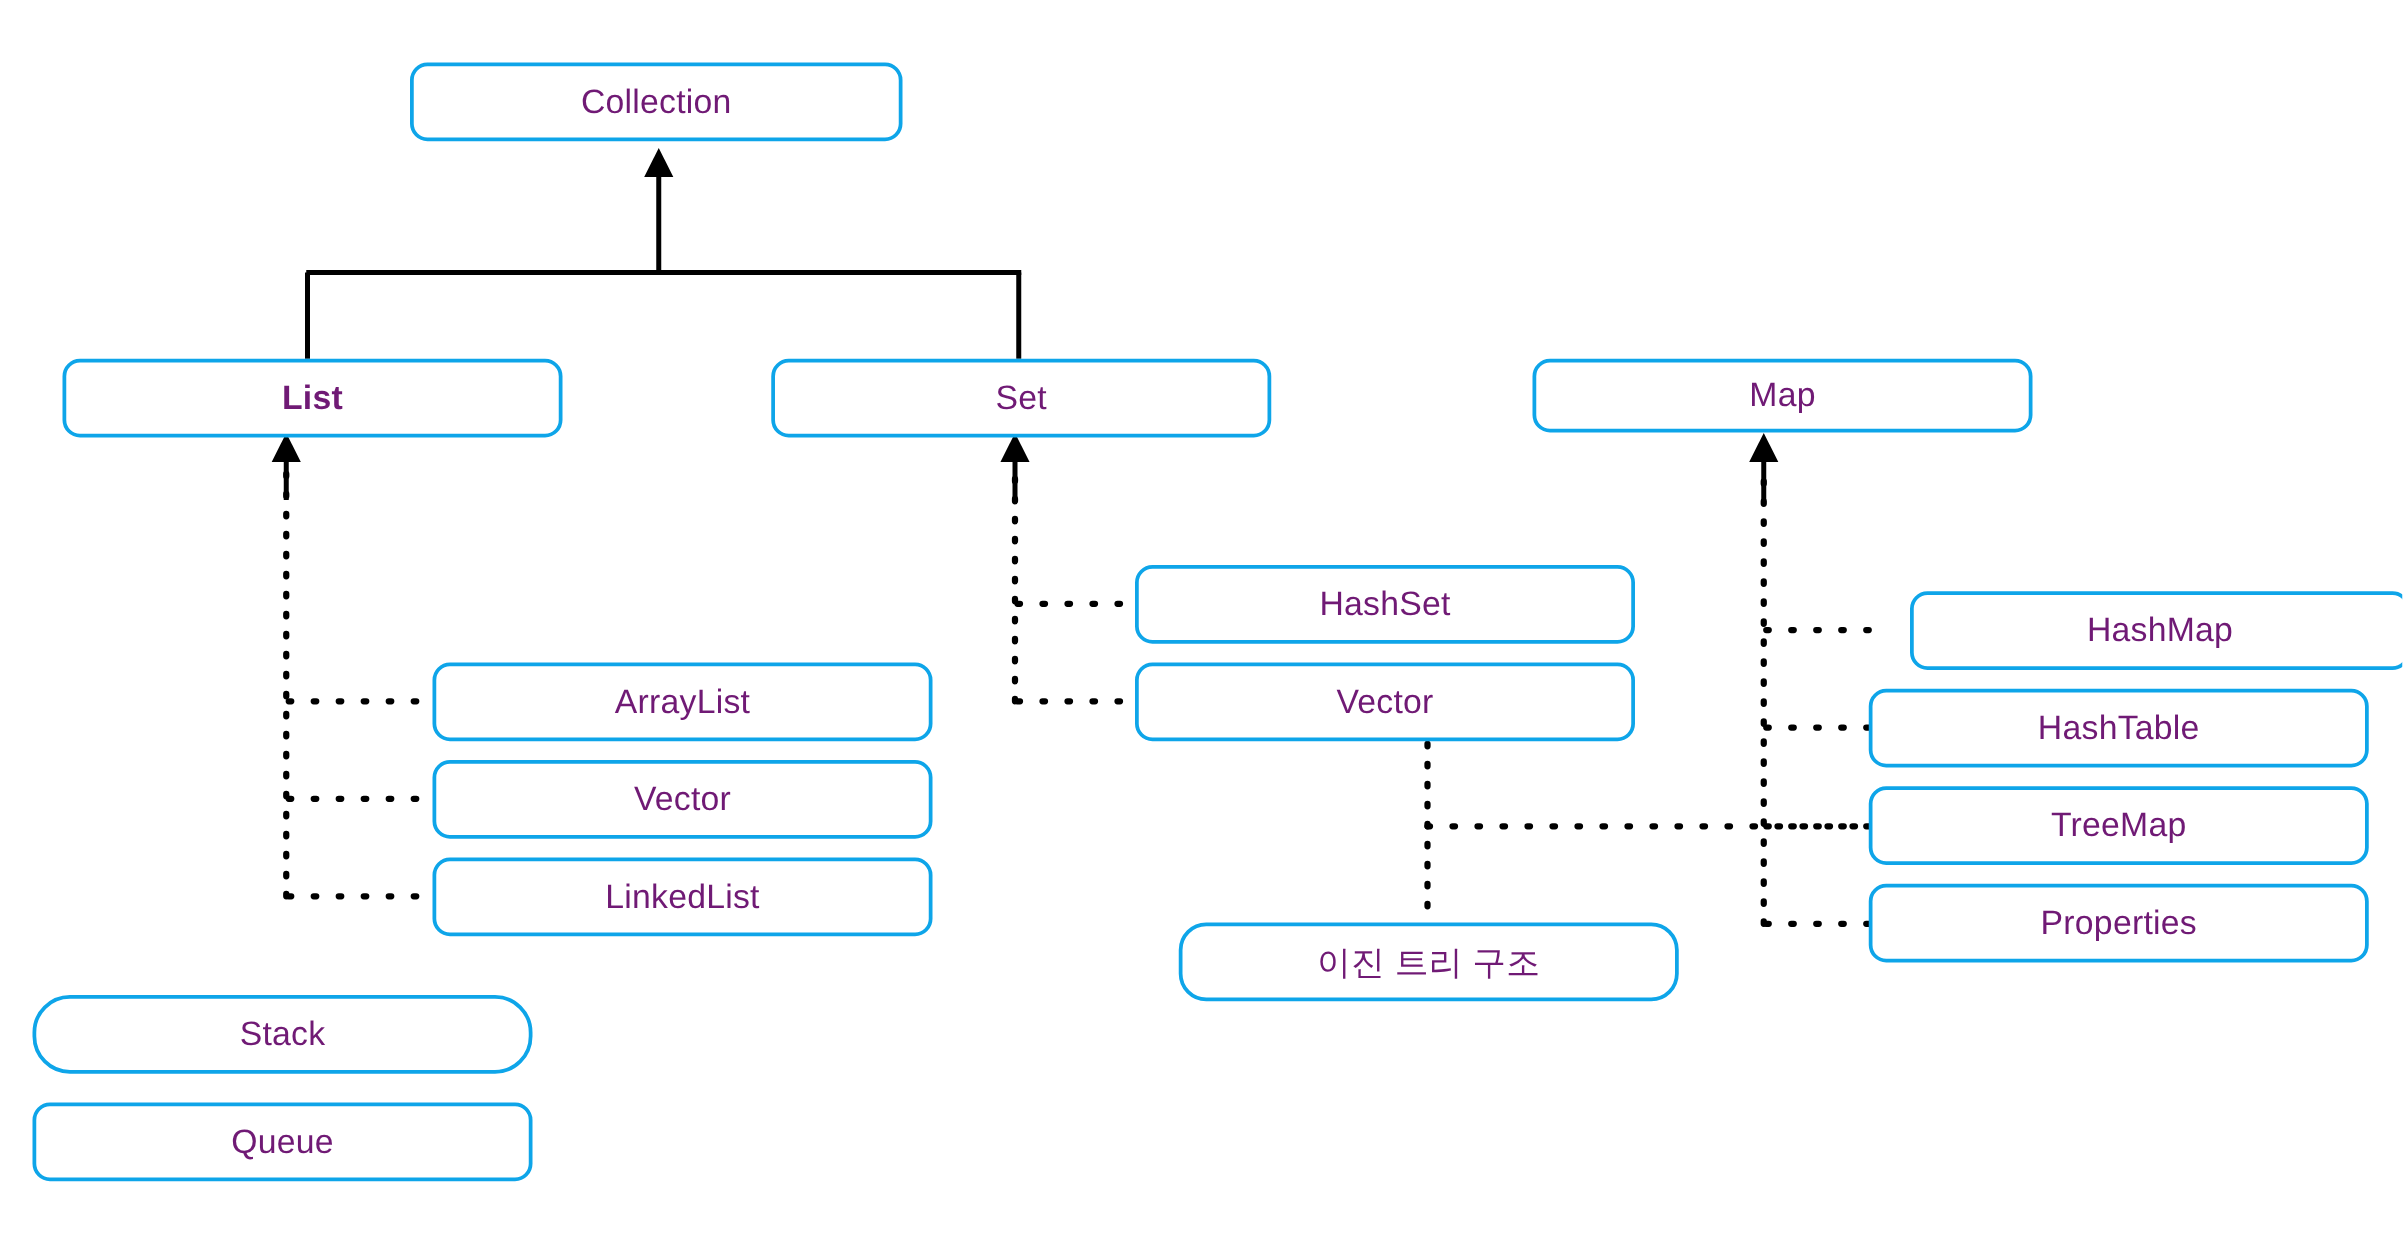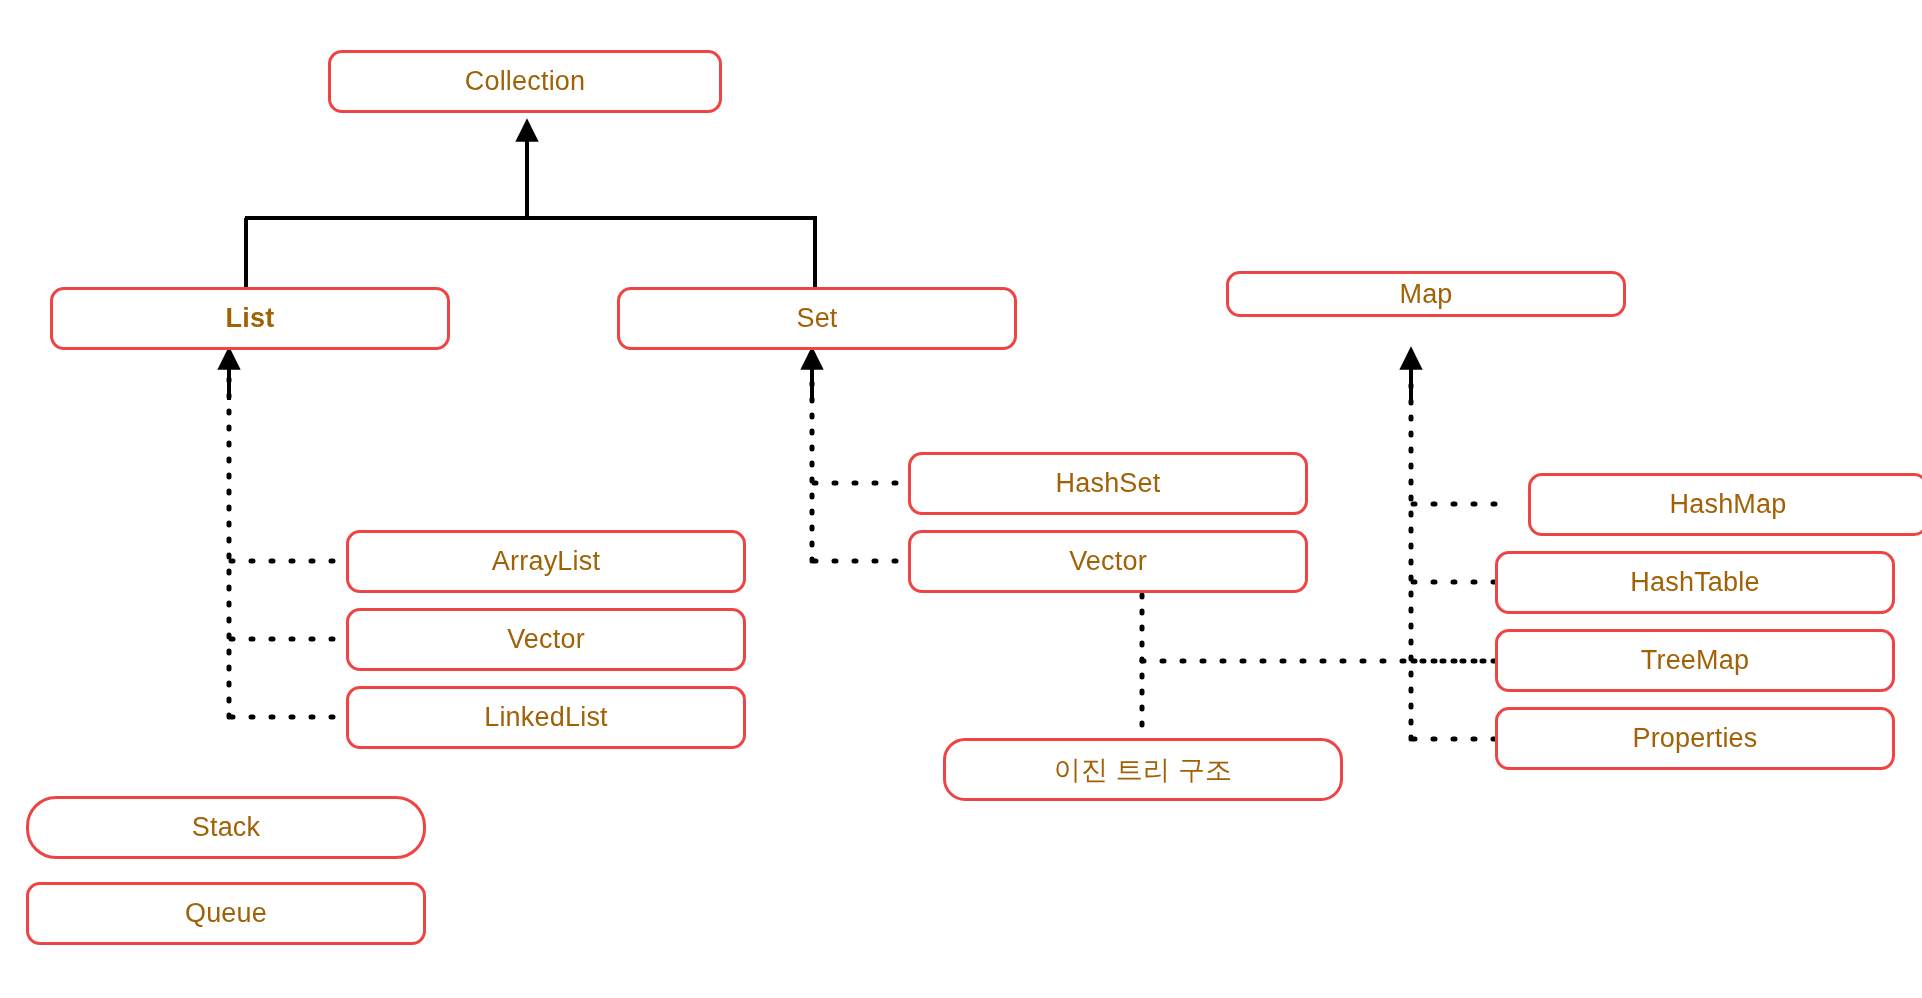--- a/index.html
+++ b/index.html
@@ -18,27 +18,27 @@
   #diagram-svg {
     position: absolute;
     left: 0;
     top: 0;
     width: 1922px;
     height: 998px;
   }
   .node-box {
     position: absolute;
     box-sizing: border-box;
-    border: 3px solid #ef4444;
+    border: 3px solid #0ea5e9;
     border-radius: 14px;
     background: #ffffff;
     display: flex;
     align-items: center;
     justify-content: center;
-    color: #a16207;
+    color: #701a75;
     font-size: 27px;
     letter-spacing: 0.2px;
     white-space: nowrap;
   }
   .node-label {
     pointer-events: none;
   }
 </style>
 </head>
 <body>
@@ -98,21 +98,21 @@
   <div id="nodes-layer">
       <div class="node-box" style="left: 328px; top: 50px; width: 394px; height: 63px;">
         <span class="node-label">Collection</span>
       </div>
       <div class="node-box" style="left: 50px; top: 287px; width: 400px; height: 63px; font-weight: bold;">
         <span class="node-label">List</span>
       </div>
       <div class="node-box" style="left: 617px; top: 287px; width: 400px; height: 63px;">
         <span class="node-label">Set</span>
       </div>
-      <div class="node-box" style="left: 1226px; top: 271px; width: 400px; height: 46px;">
+      <div class="node-box" style="left: 1226px; top: 287px; width: 400px; height: 59px;">
         <span class="node-label">Map</span>
       </div>
       <div class="node-box" style="left: 346px; top: 530px; width: 400px; height: 63px;">
         <span class="node-label">ArrayList</span>
       </div>
       <div class="node-box" style="left: 346px; top: 608px; width: 400px; height: 63px;">
         <span class="node-label">Vector</span>
       </div>
       <div class="node-box" style="left: 346px; top: 686px; width: 400px; height: 63px;">
         <span class="node-label">LinkedList</span>

